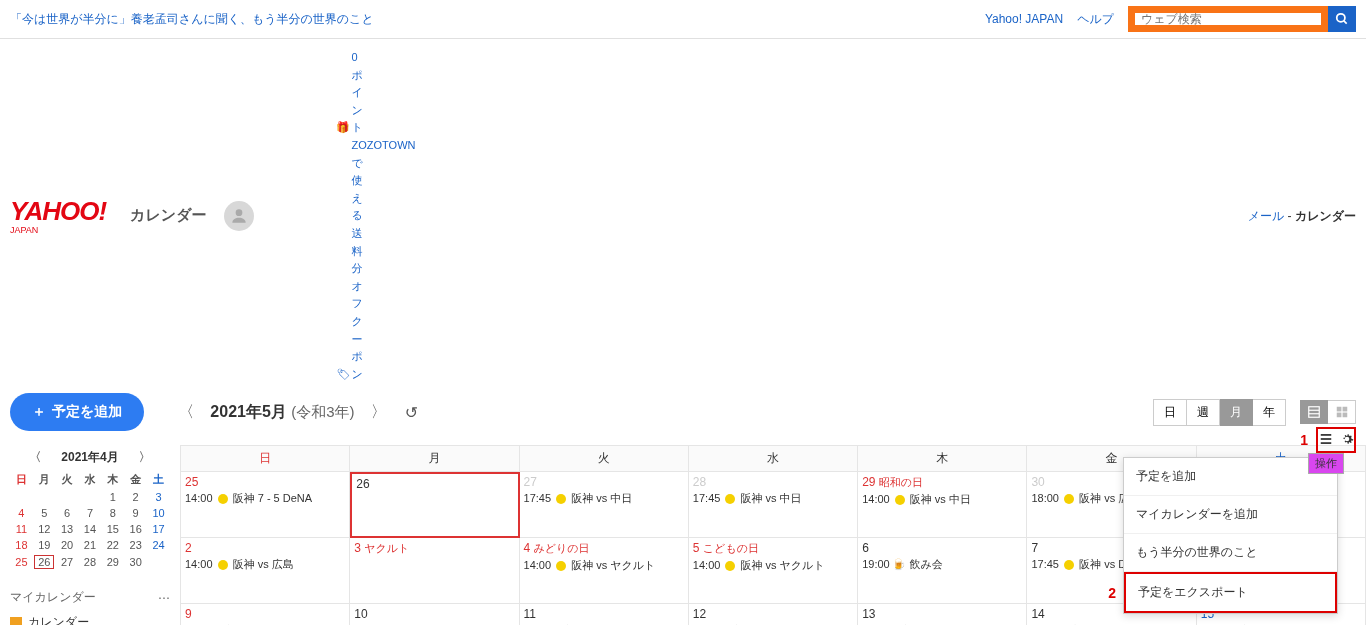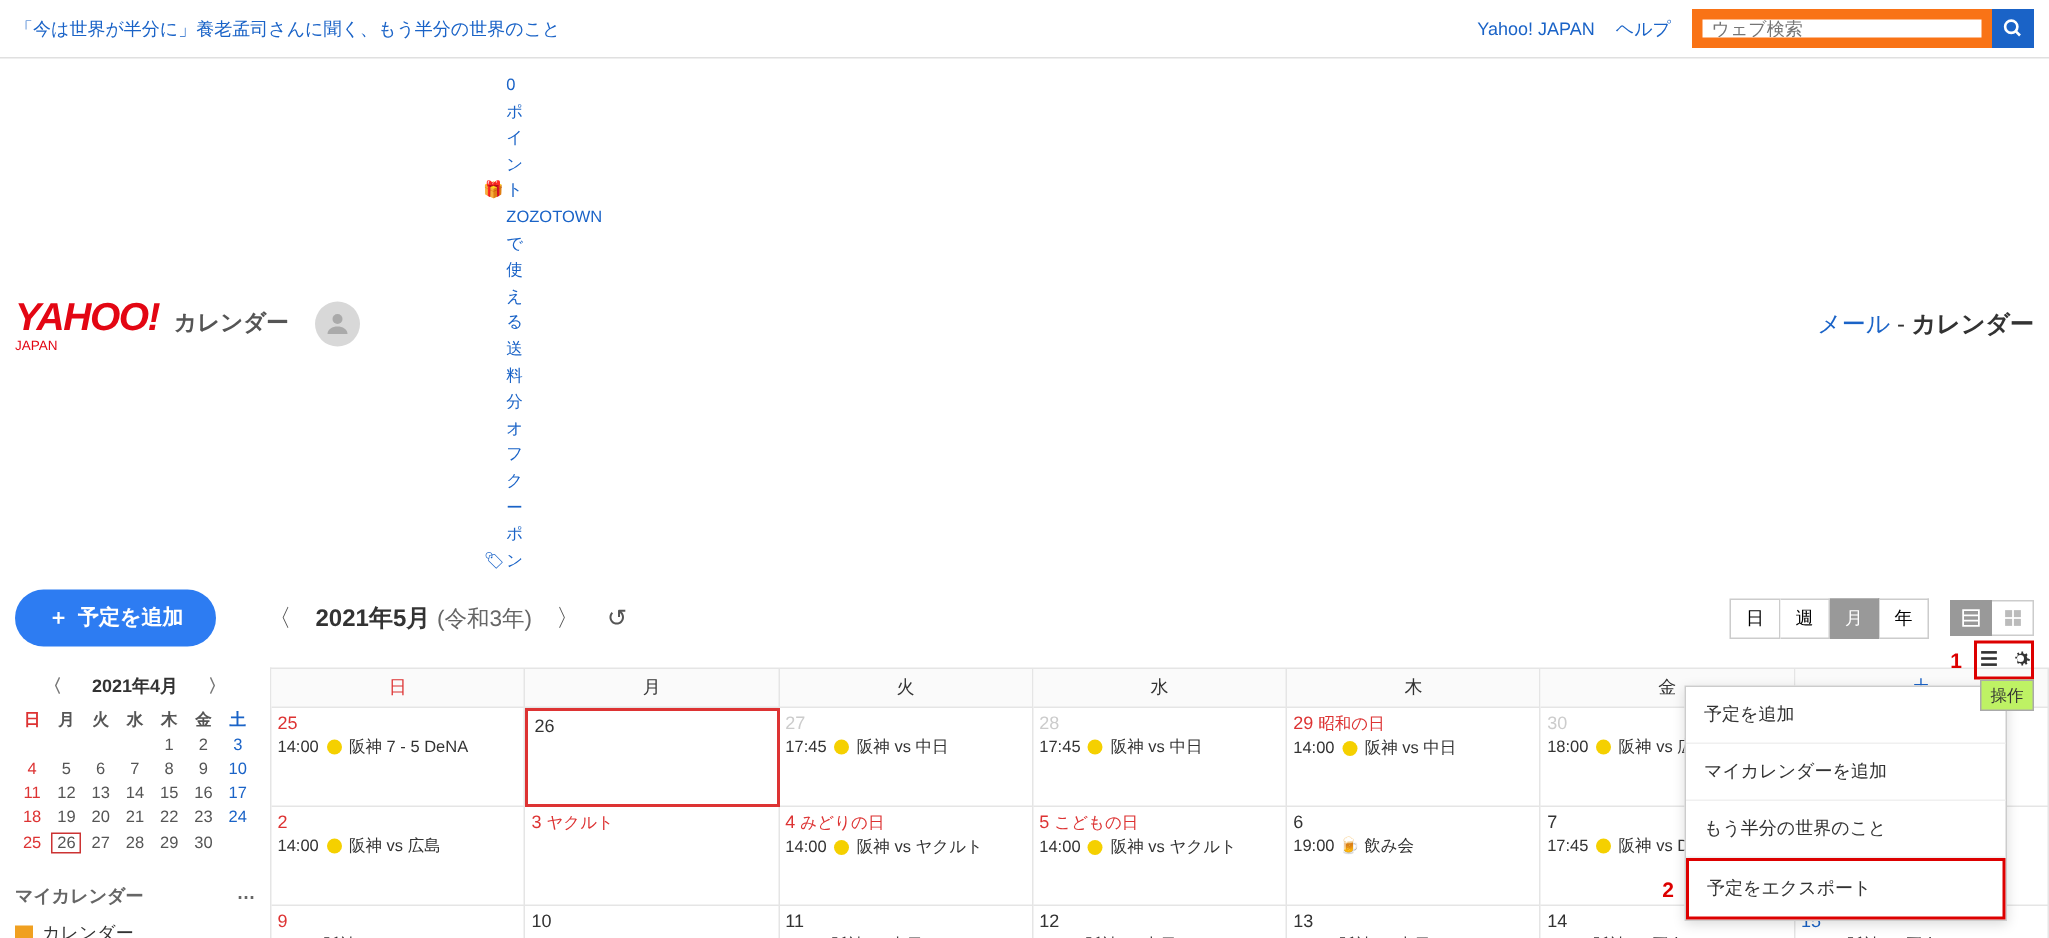--- a/index.html
+++ b/index.html
@@ -6,29 +6,29 @@
 body { font-size: 12px; color: #333; background: #fff; width: 1366px; }
 a { color: #1a63c7; text-decoration: none; }
 
 .topbar { display: flex; justify-content: space-between; align-items: center; padding: 6px 10px; border-bottom: 1px solid #e0e0e0; }
 .topbar-right { display: flex; align-items: center; gap: 14px; margin-left: auto; }
 .search-box { display: flex; }
 .search-box input { width: 200px; height: 26px; border: 7px solid #f97316; padding: 0 6px; font-size: 12px; }
 .search-btn { width: 28px; height: 26px; background: #1a63c7; border: none; color: #fff; display: flex; align-items: center; justify-content: center; cursor: pointer; }
 
 .header { display: flex; align-items: center; padding: 10px 10px 0 10px; }
-.logo { display: flex; align-items: baseline; gap: 6px; }
+.logo { display: flex; align-items: baseline; gap: 20px; }
 .logo-text { font-size: 26px; font-weight: 900; font-style: italic; color: #e30613; letter-spacing: -1px; }
 .logo-sub { font-size: 9px; color: #e30613; position: relative; top: -2px; }
 .logo-cal { font-size: 15px; color: #555; font-weight: bold; margin-left: 4px; }
 .avatar { width: 30px; height: 30px; border-radius: 50%; background: #d8d8d8; display: flex; align-items: center; justify-content: center; margin-left: 18px; }
 .user-info { margin-left: 8px; font-size: 11px; color: #aaa; }
 .promo { margin-left: 30px; font-size: 11px; line-height: 1.6; }
 .promo span { display: inline-block; width: 12px; }
-.header-right { margin-left: auto; font-size: 16px; }
+.header-right { margin-left: auto; font-size: 12px; }
 .header-right .current { color: #333; font-weight: bold; }
 
 .toolbar { display: flex; align-items: center; padding: 10px 10px 14px 10px; }
 .add-btn { background: #2d7cf2; color: #fff; border: none; border-radius: 20px; padding: 10px 22px; font-size: 14px; font-weight: bold; display: flex; align-items: center; gap: 6px; cursor: pointer; }
 .nav-arrows { display: flex; align-items: center; gap: 6px; margin-left: 30px; }
 .arrow-btn { width: 24px; height: 24px; border: none; background: none; cursor: pointer; font-size: 16px; color: #555; }
 .current-month { font-size: 16px; font-weight: bold; margin: 0 6px; }
 .era { font-size: 15px; color: #666; font-weight: normal; }
 .today-btn { font-size: 16px; color: #555; cursor: pointer; margin-left: 8px; }
 .view-switch { margin-left: auto; display: flex; }
@@ -47,21 +47,21 @@
 .mini-cal-head .mc-arrow { cursor: pointer; color: #777; }
 .mini-cal table { width: 100%; border-collapse: collapse; table-layout: fixed; }
 .mini-cal th, .mini-cal td { text-align: center; font-size: 11px; padding: 2px 0; color: #555; }
 .mini-cal th.sun, .mini-cal td.sun { color: #d33; }
 .mini-cal th.sat, .mini-cal td.sat { color: #1a63c7; }
 .mini-cal td.muted { color: #ccc; }
 .mini-cal td.today { }
 .mini-cal td.today span { display: inline-block; border: 1px solid #c33; padding: 0 3px; }
 
 .sidebar-section { margin-top: 14px; }
-.sidebar-section h4 { font-size: 12px; color: #666; font-weight: bold; display: flex; justify-content: space-between; align-items: center; padding: 4px 0; }
+.sidebar-section h4 { font-size: 12px; color: #666; font-weight: normal; display: flex; justify-content: space-between; align-items: center; padding: 4px 0; }
 .cal-item { display: flex; align-items: center; gap: 6px; padding: 4px 0; font-size: 12px; }
 .cal-color { width: 12px; height: 12px; display: inline-block; }
 
 .main { flex: 1; position: relative; }
 .cal-grid { display: grid; grid-template-columns: repeat(7, 1fr); border-top: 1px solid #e5e5e5; border-left: 1px solid #e5e5e5; }
 .cal-head { background: #fafafa; text-align: center; font-size: 12px; padding: 4px 0; border-right: 1px solid #e5e5e5; border-bottom: 1px solid #e5e5e5; }
 .cal-head.sun { color: #d33; }
 .cal-head.sat { color: #1a63c7; }
 .cell { min-height: 66px; border-right: 1px solid #e5e5e5; border-bottom: 1px solid #e5e5e5; padding: 3px 4px; font-size: 11px; position: relative; overflow: hidden; }
 .cell .daynum { font-size: 12px; }
@@ -74,21 +74,21 @@
 .event .dot { width: 10px; height: 10px; display: inline-block; border-radius: 50%; vertical-align: middle; margin: 0 2px; }
 .event.wrap { white-space: normal; }
 
 .right-top { position: absolute; top: -18px; right: 10px; display: flex; align-items: center; gap: 8px; }
 .annot1 { color: #d00; font-weight: bold; font-size: 14px; }
 .icon-box { width: 40px; height: 26px; border: 2px solid #d00; display: flex; align-items: center; justify-content: center; gap: 6px; }
 .menu-popup { position: absolute; top: 12px; right: 28px; width: 215px; background: #fff; border: 1px solid #ccc; box-shadow: 0 2px 8px rgba(0,0,0,0.15); z-index: 10; }
 .menu-popup .item { padding: 10px 12px; font-size: 12px; cursor: pointer; border-bottom: 1px solid #f0f0f0; }
 .menu-popup .item.hl { border: 2px solid #d00; }
 .annot2 { position: absolute; top: 140px; right: 250px; color: #d00; font-weight: bold; font-size: 14px; z-index: 11; }
-.tooltip { position: absolute; top: 26px; right: 0px; background: #bef264; border: 1px solid #aaa; padding: 2px 6px; font-size: 11px; z-index: 12; }
+.tooltip { position: absolute; top: 26px; right: 12px; background: #d946ef; border: 1px solid #aaa; padding: 2px 6px; font-size: 11px; z-index: 12; }
 </style>
 </head>
 <body>
 
 <div class="topbar">
   <a href="#">「今は世界が半分に」養老孟司さんに聞く、もう半分の世界のこと</a>
   <div class="topbar-right">
     <a href="#">Yahoo! JAPAN</a>
     <a href="#">ヘルプ</a>
     <div class="search-box">

